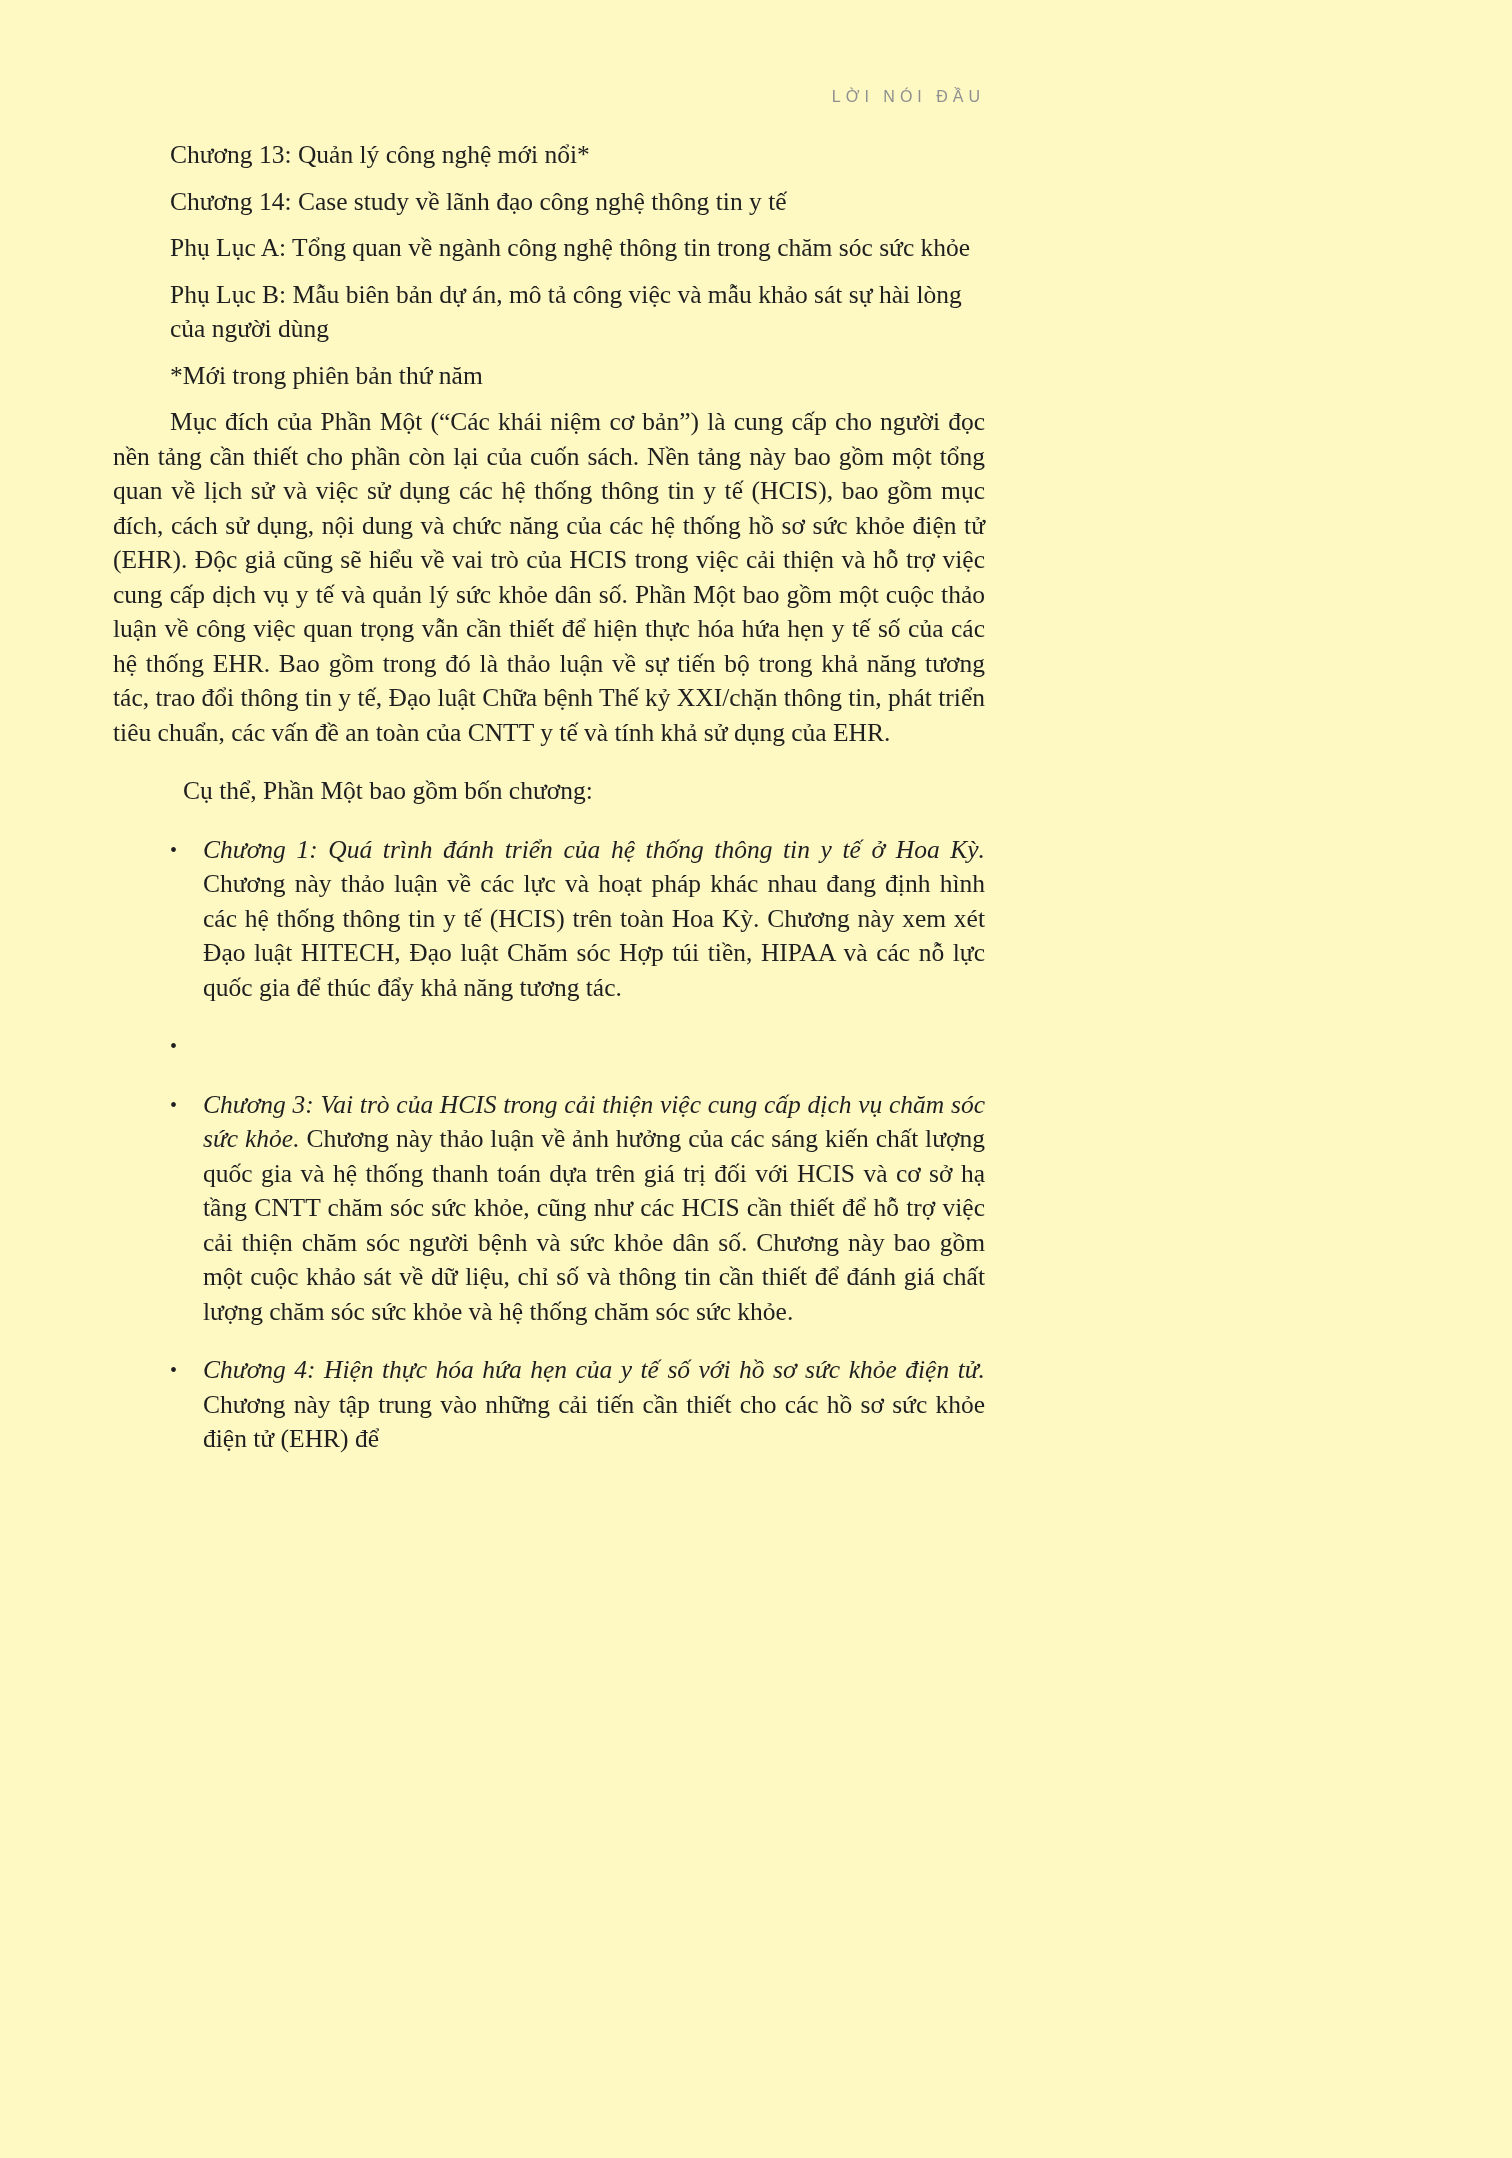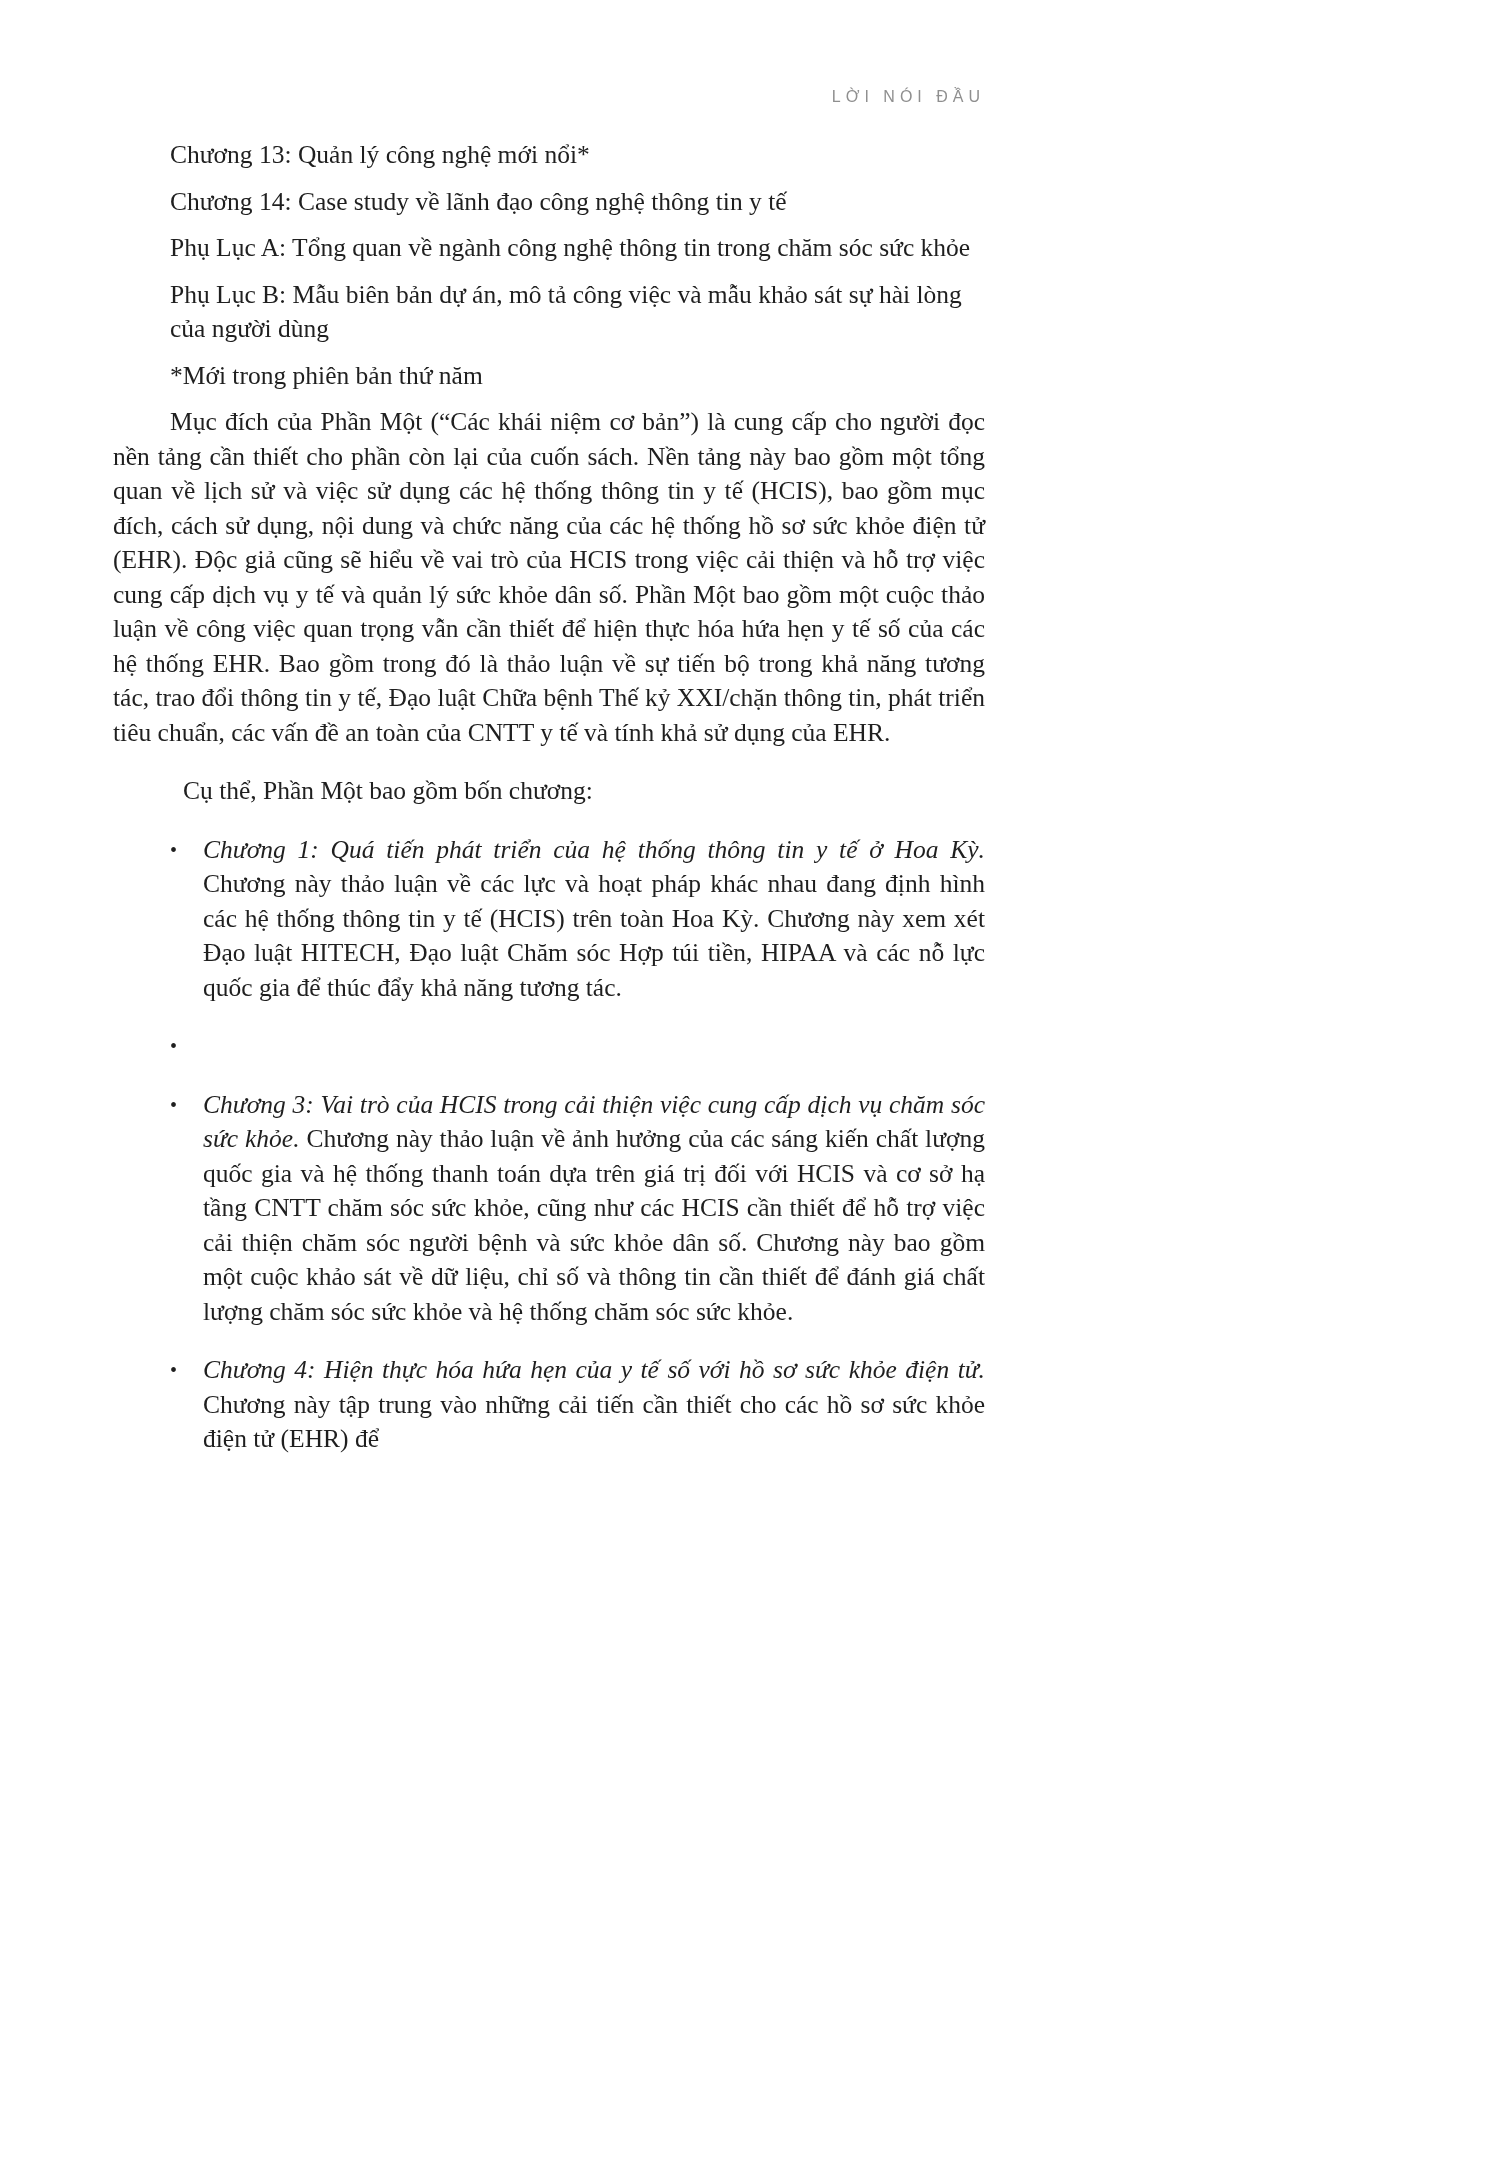--- a/index.html
+++ b/index.html
@@ -1,20 +1,20 @@
 <!DOCTYPE html>
 <html><head>
 <meta charset="utf-8">
 <style>
   html, body { margin:0; padding:0; background:#e8e8e8; }
   .page {
     position:relative;
     width:1512px;
     height:2158px;
-    background:#ffffff;
+    background:#fef9c3;
     margin:0 auto;
     overflow:hidden;
     font-family:"Liberation Serif", serif;
     color:#1f1f1f;
   }
   .running-head {
     position:absolute;
     top:88px;
     left:113px;
     width:872px;
@@ -92,21 +92,21 @@
       <p class="front-item">Phụ Lục B: Mẫu biên bản dự án, mô tả công việc và mẫu khảo sát sự hài lòng của người dùng</p>
       <p class="front-item">*Mới trong phiên bản thứ năm</p>
     </div>
 
     <p class="para">Mục đích của Phần Một (“Các khái niệm cơ bản”) là cung cấp cho người đọc nền tảng cần thiết cho phần còn lại của cuốn sách. Nền tảng này bao gồm một tổng quan về lịch sử và việc sử dụng các hệ thống thông tin y tế (HCIS), bao gồm mục đích, cách sử dụng, nội dung và chức năng của các hệ thống hồ sơ sức khỏe điện tử (EHR). Độc giả cũng sẽ hiểu về vai trò của HCIS trong việc cải thiện và hỗ trợ việc cung cấp dịch vụ y tế và quản lý sức khỏe dân số. Phần Một bao gồm một cuộc thảo luận về công việc quan trọng vẫn cần thiết để hiện thực hóa hứa hẹn y tế số của các hệ thống EHR. Bao gồm trong đó là thảo luận về sự tiến bộ trong khả năng tương tác, trao đổi thông tin y tế, Đạo luật Chữa bệnh Thế kỷ XXI/chặn thông tin, phát triển tiêu chuẩn, các vấn đề an toàn của CNTT y tế và tính khả sử dụng của EHR.</p>
 
     <p class="intro-line">Cụ thể, Phần Một bao gồm bốn chương:</p>
 
     <div class="bullet">
       <span class="marker">•</span>
-      <div class="btext"><span class="lead">Chương 1: Quá tiến phát triển của hệ thống thông tin y tế ở Hoa Kỳ.</span> <span>Chương này thảo luận về các lực và hoạt pháp khác nhau đang định hình các hệ thống thông tin y tế (HCIS) trên toàn Hoa Kỳ. Chương này xem xét Đạo luật HITECH, Đạo luật Chăm sóc Hợp túi tiền, HIPAA và các nỗ lực quốc gia để thúc đẩy khả năng tương tác.</span></div>
+      <div class="btext"><span class="lead">Chương 1: Quá trình đánh triển của hệ thống thông tin y tế ở Hoa Kỳ.</span> <span>Chương này thảo luận về các lực và hoạt pháp khác nhau đang định hình các hệ thống thông tin y tế (HCIS) trên toàn Hoa Kỳ. Chương này xem xét Đạo luật HITECH, Đạo luật Chăm sóc Hợp túi tiền, HIPAA và các nỗ lực quốc gia để thúc đẩy khả năng tương tác.</span></div>
     </div>
 
     <div class="bullet">
       <span class="marker">•</span>
     </div>
 
     <div class="bullet">
       <span class="marker">•</span>
       <div class="btext"><span class="lead">Chương 3: Vai trò của HCIS trong cải thiện việc cung cấp dịch vụ chăm sóc sức khỏe.</span> <span>Chương này thảo luận về ảnh hưởng của các sáng kiến chất lượng quốc gia và hệ thống thanh toán dựa trên giá trị đối với HCIS và cơ sở hạ tầng CNTT chăm sóc sức khỏe, cũng như các HCIS cần thiết để hỗ trợ việc cải thiện chăm sóc người bệnh và sức khỏe dân số. Chương này bao gồm một cuộc khảo sát về dữ liệu, chỉ số và thông tin cần thiết để đánh giá chất lượng chăm sóc sức khỏe và hệ thống chăm sóc sức khỏe.</span></div>
     </div>

